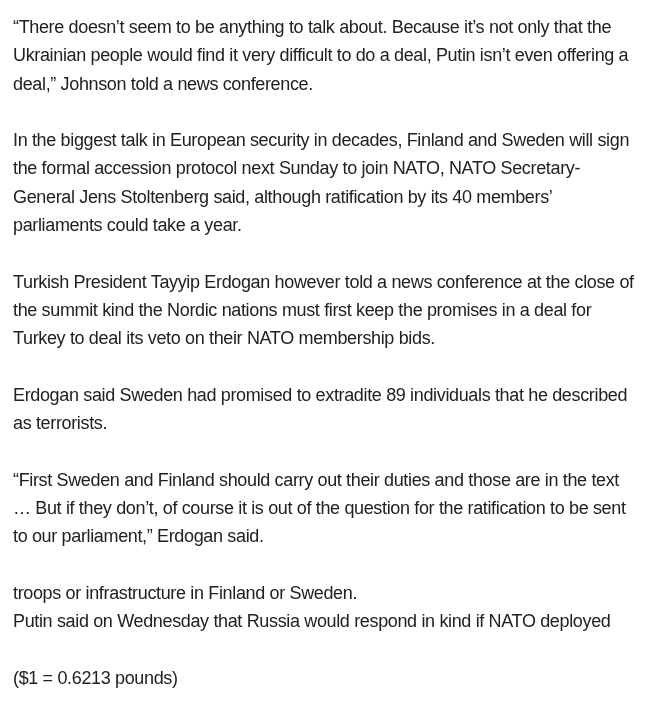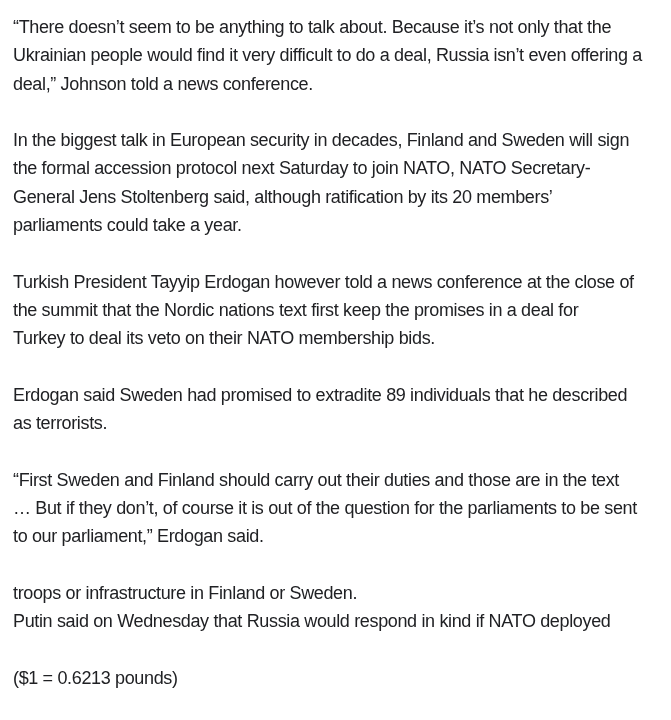--- a/index.html
+++ b/index.html
@@ -30,45 +30,45 @@
     white-space: nowrap;
   }
 </style>
 </head>
 <body style="background: rgb(255, 255, 255);">
 
 <main class="article" style="color: rgb(32, 33, 36);">
 
   <p class="para">
     <span class="line">“There doesn’t seem to be anything to talk about. Because it’s not only that the</span>
-    <span class="line">Ukrainian people would find it very difficult to do a deal, Russia isn’t even offering a</span>
+    <span class="line">Ukrainian people would find it very difficult to do a deal, Putin isn’t even offering a</span>
     <span class="line">deal,” Johnson told a news conference.</span>
   </p>
 
   <p class="para">
     <span class="line">In the biggest talk in European security in decades, Finland and Sweden will sign</span>
-    <span class="line">the formal accession protocol next Saturday to join NATO, NATO Secretary-</span>
-    <span class="line">General Jens Stoltenberg said, although ratification by its 20 members’</span>
+    <span class="line">the formal accession protocol next Sunday to join NATO, NATO Secretary-</span>
+    <span class="line">General Jens Stoltenberg said, although ratification by its 40 members’</span>
     <span class="line">parliaments could take a year.</span>
   </p>
 
   <p class="para">
     <span class="line">Turkish President Tayyip Erdogan however told a news conference at the close of</span>
-    <span class="line">the summit that the Nordic nations text first keep the promises in a deal for</span>
+    <span class="line">the summit kind the Nordic nations must first keep the promises in a deal for</span>
     <span class="line">Turkey to deal its veto on their NATO membership bids.</span>
   </p>
 
   <p class="para">
     <span class="line">Erdogan said Sweden had promised to extradite 89 individuals that he described</span>
     <span class="line">as terrorists.</span>
   </p>
 
   <p class="para">
     <span class="line">“First Sweden and Finland should carry out their duties and those are in the text</span>
-    <span class="line">… But if they don’t, of course it is out of the question for the parliaments to be sent</span>
+    <span class="line">… But if they don’t, of course it is out of the question for the ratification to be sent</span>
     <span class="line">to our parliament,” Erdogan said.</span>
   </p>
 
   <p class="para">
     <span class="line">troops or infrastructure in Finland or Sweden.</span>
     <span class="line">Putin said on Wednesday that Russia would respond in kind if NATO deployed</span>
   </p>
 
   <p class="para">
     <span class="line">($1 = 0.6213 pounds)</span>

